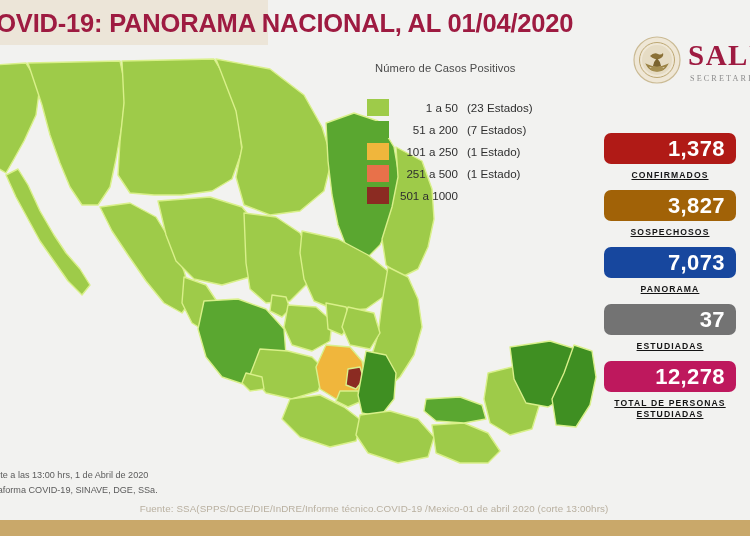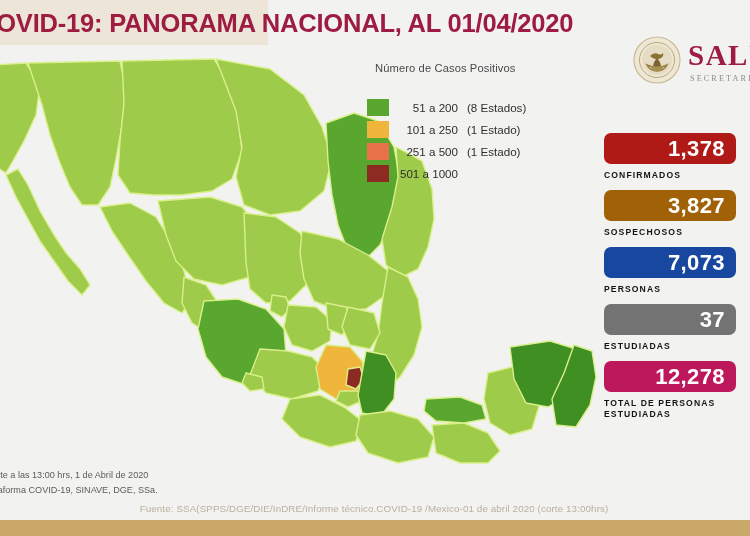--- a/index.html
+++ b/index.html
@@ -56,22 +56,22 @@
   .lg-count{color:#2f2f2f;font-size:11.6px;margin-left:9px;white-space:nowrap;}
 
   
   .stats{position:absolute;left:604px;top:133px;width:132px;}
   .stat-box{
     height:31px;border-radius:7px;display:flex;align-items:center;
     justify-content:flex-end;padding-right:11px;box-sizing:border-box;
     color:#ffffff;font-size:22px;font-weight:bold;letter-spacing:0.4px;
   }
   .stat-label{
-    text-align:left;color:#141414;font-size:8.6px;font-weight:bold;
-    letter-spacing:1.1px;margin-top:6px;margin-bottom:9px;line-height:11px;
+    text-align:center;color:#141414;font-size:8.6px;font-weight:bold;
+    letter-spacing:1.1px;margin-top:6px;margin-bottom:9px;line-height:11px;text-decoration:underline;
   }
 
   
   .footnotes{position:absolute;left:-18px;top:468px;width:330px;}
   .footnote{
     color:#5b5b5b;font-size:9.1px;line-height:15px;white-space:nowrap;
   }
 
   
   .source-strip{
@@ -176,23 +176,28 @@
 
         <path fill="#3f8f22" d="M604 290 L622 296 L626 322 L620 350 L606 372 L586 370 L582 344 L594 318 Z"></path>
       </g>
     </svg>
   </div>
 
   <div class="legend">
     <div class="legend-title">Número de Casos Positivos</div>
 
     <div class="legend-row">
+      <span class="swatch" style="background:#9ecb49"></span>
+      <span class="lg-range">1 a    50</span>
+      <span class="lg-count">(23 Estados)</span>
+    </div>
+    <div class="legend-row">
       <span class="swatch" style="background:#5aa730"></span>
       <span class="lg-range">51 a  200</span>
-      <span class="lg-count">(8 Estados)</span>
+      <span class="lg-count">(7 Estados)</span>
     </div>
     <div class="legend-row">
       <span class="swatch" style="background:#f0b63c"></span>
       <span class="lg-range">101 a  250</span>
       <span class="lg-count">(1 Estado)</span>
     </div>
     <div class="legend-row">
       <span class="swatch" style="background:#e8714a"></span>
       <span class="lg-range">251 a  500</span>
       <span class="lg-count">(1 Estado)</span>
@@ -205,21 +210,21 @@
   </div>
 
   <div class="stats">
     <div class="stat-box" style="background:#b01a16">1,378</div>
     <div class="stat-label">CONFIRMADOS</div>
 
     <div class="stat-box" style="background:#a16207">3,827</div>
     <div class="stat-label">SOSPECHOSOS</div>
 
     <div class="stat-box" style="background:#17479e">7,073</div>
-    <div class="stat-label">PERSONAS</div>
+    <div class="stat-label">PANORAMA</div>
 
     <div class="stat-box" style="background:#737373">37</div>
     <div class="stat-label">ESTUDIADAS</div>
 
     <div class="stat-box" style="background:#be185d">12,278</div>
     <div class="stat-label" style="white-space:pre-line">TOTAL DE PERSONAS
 ESTUDIADAS</div>
   </div>
 
   <div class="footnotes">

